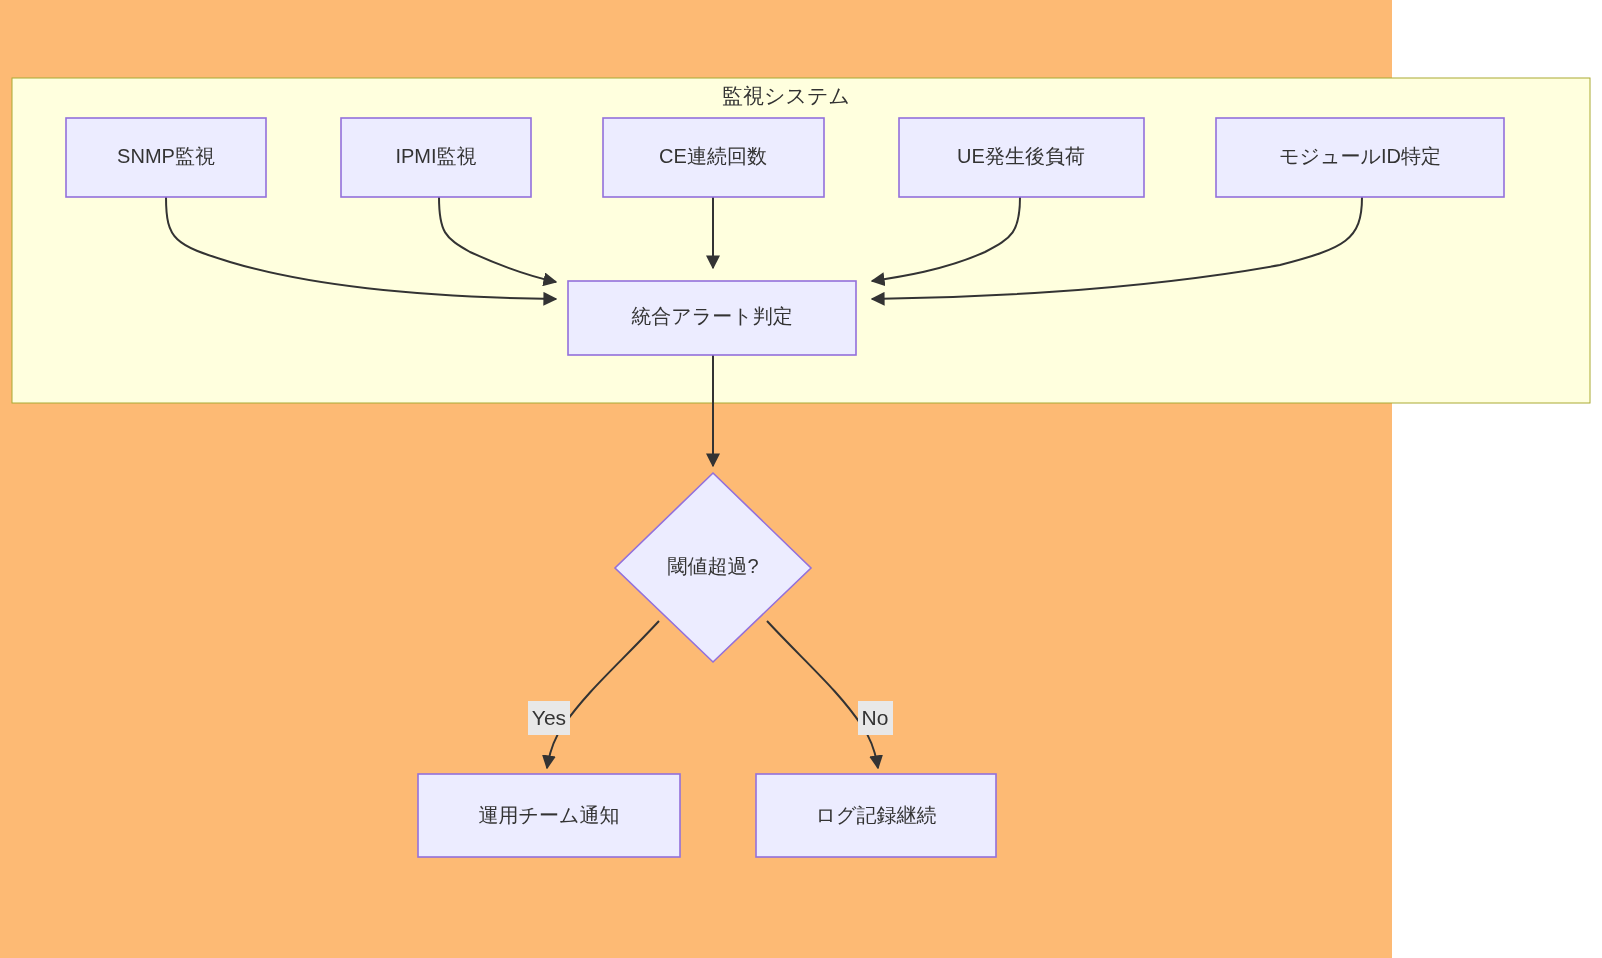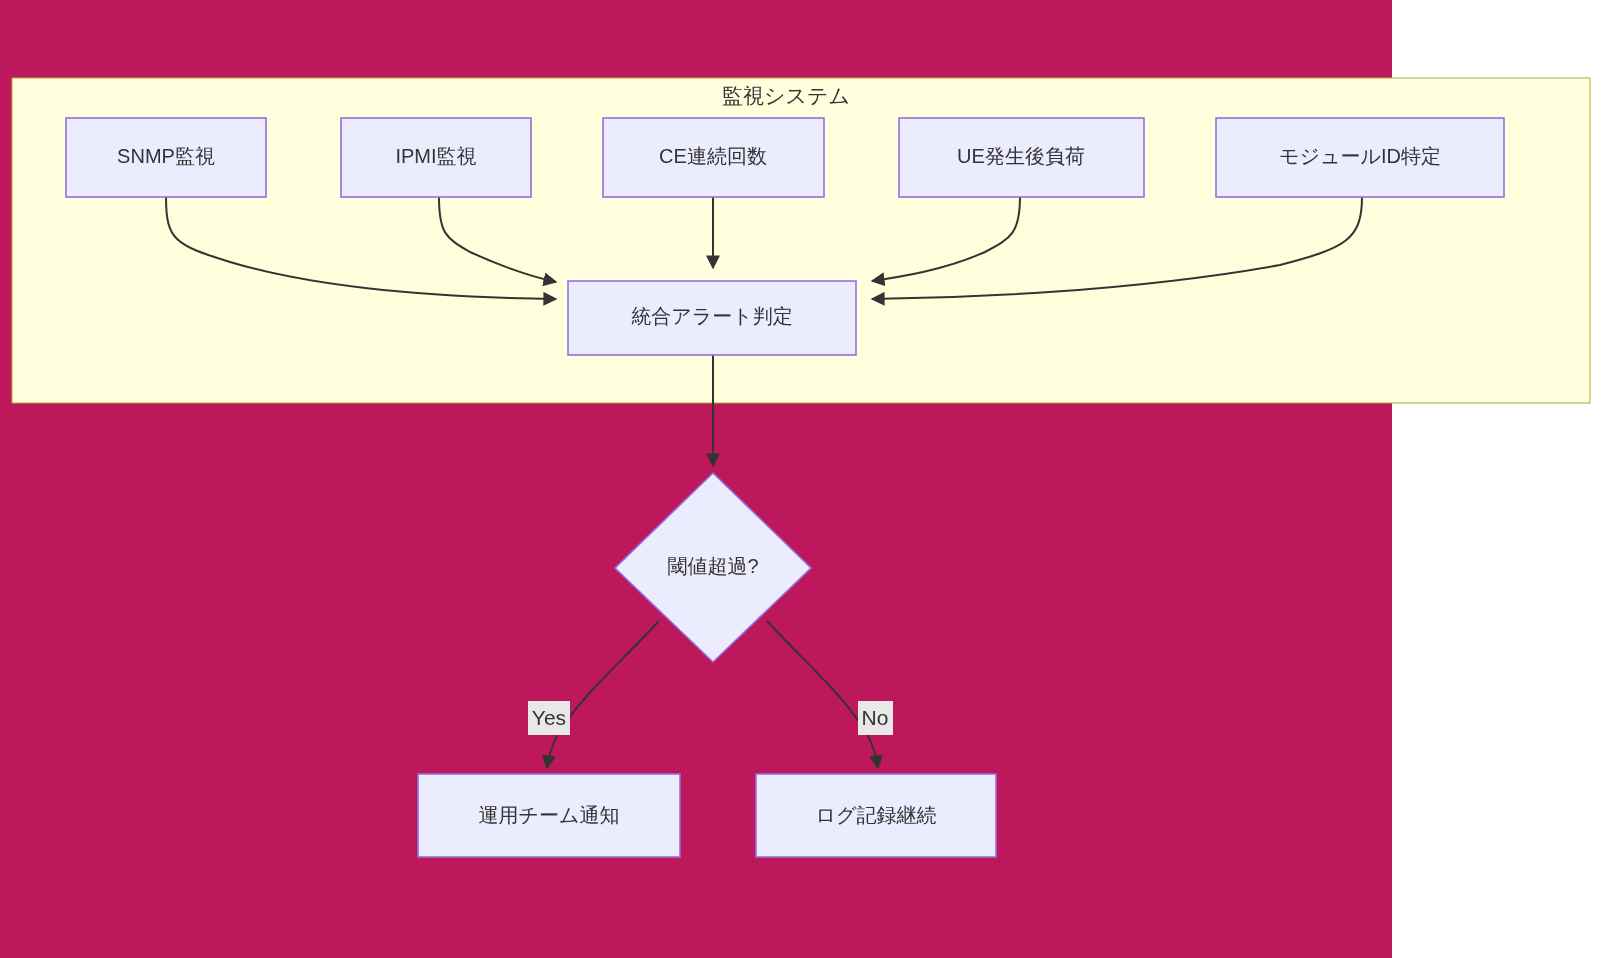--- a/index.html
+++ b/index.html
@@ -10,21 +10,21 @@
   body {
     width: 1602px;
     height: 958px;
     font-family: "Liberation Sans", "DejaVu Sans", sans-serif;
     overflow: hidden;
   }
   #canvas {
     position: relative;
     width: 1392px;
     height: 958px;
-    background: #be185d;
+    background: #fdba74;
   }
   svg#diagram {
     position: absolute;
     left: 0;
     top: 0;
     width: 1602px;
     height: 958px;
   }
   .cluster-rect {
     fill: #ffffde;

